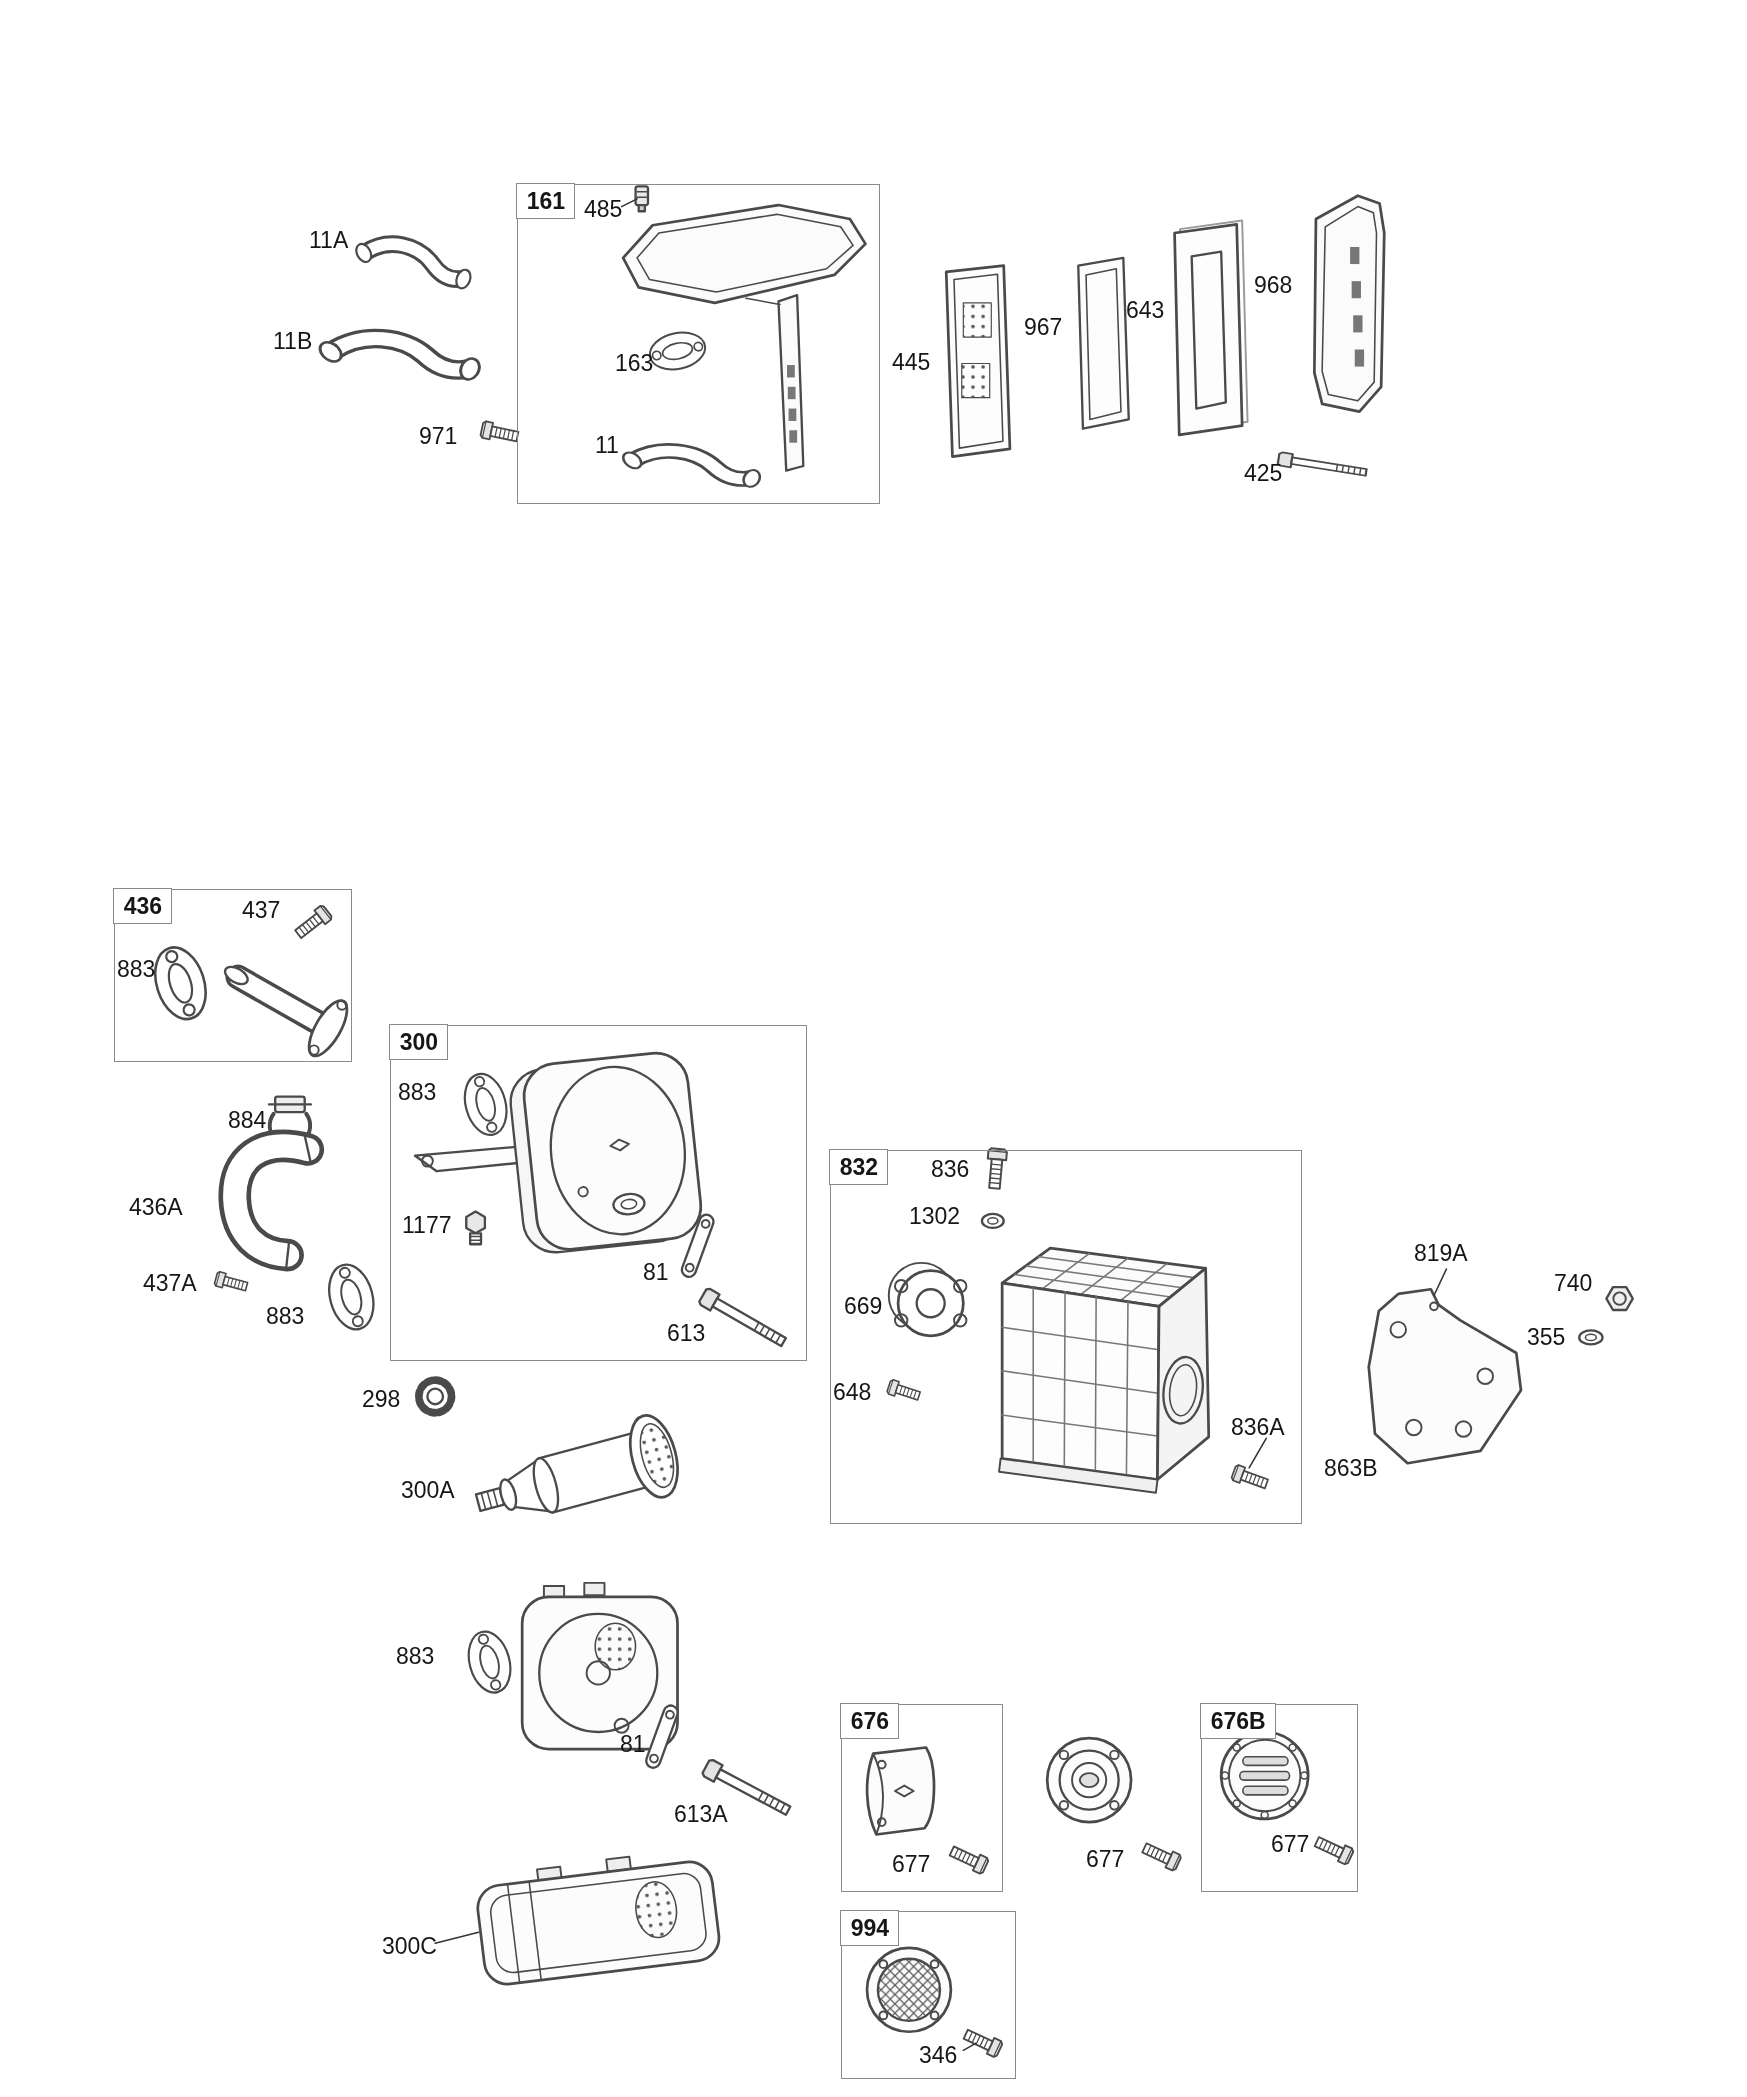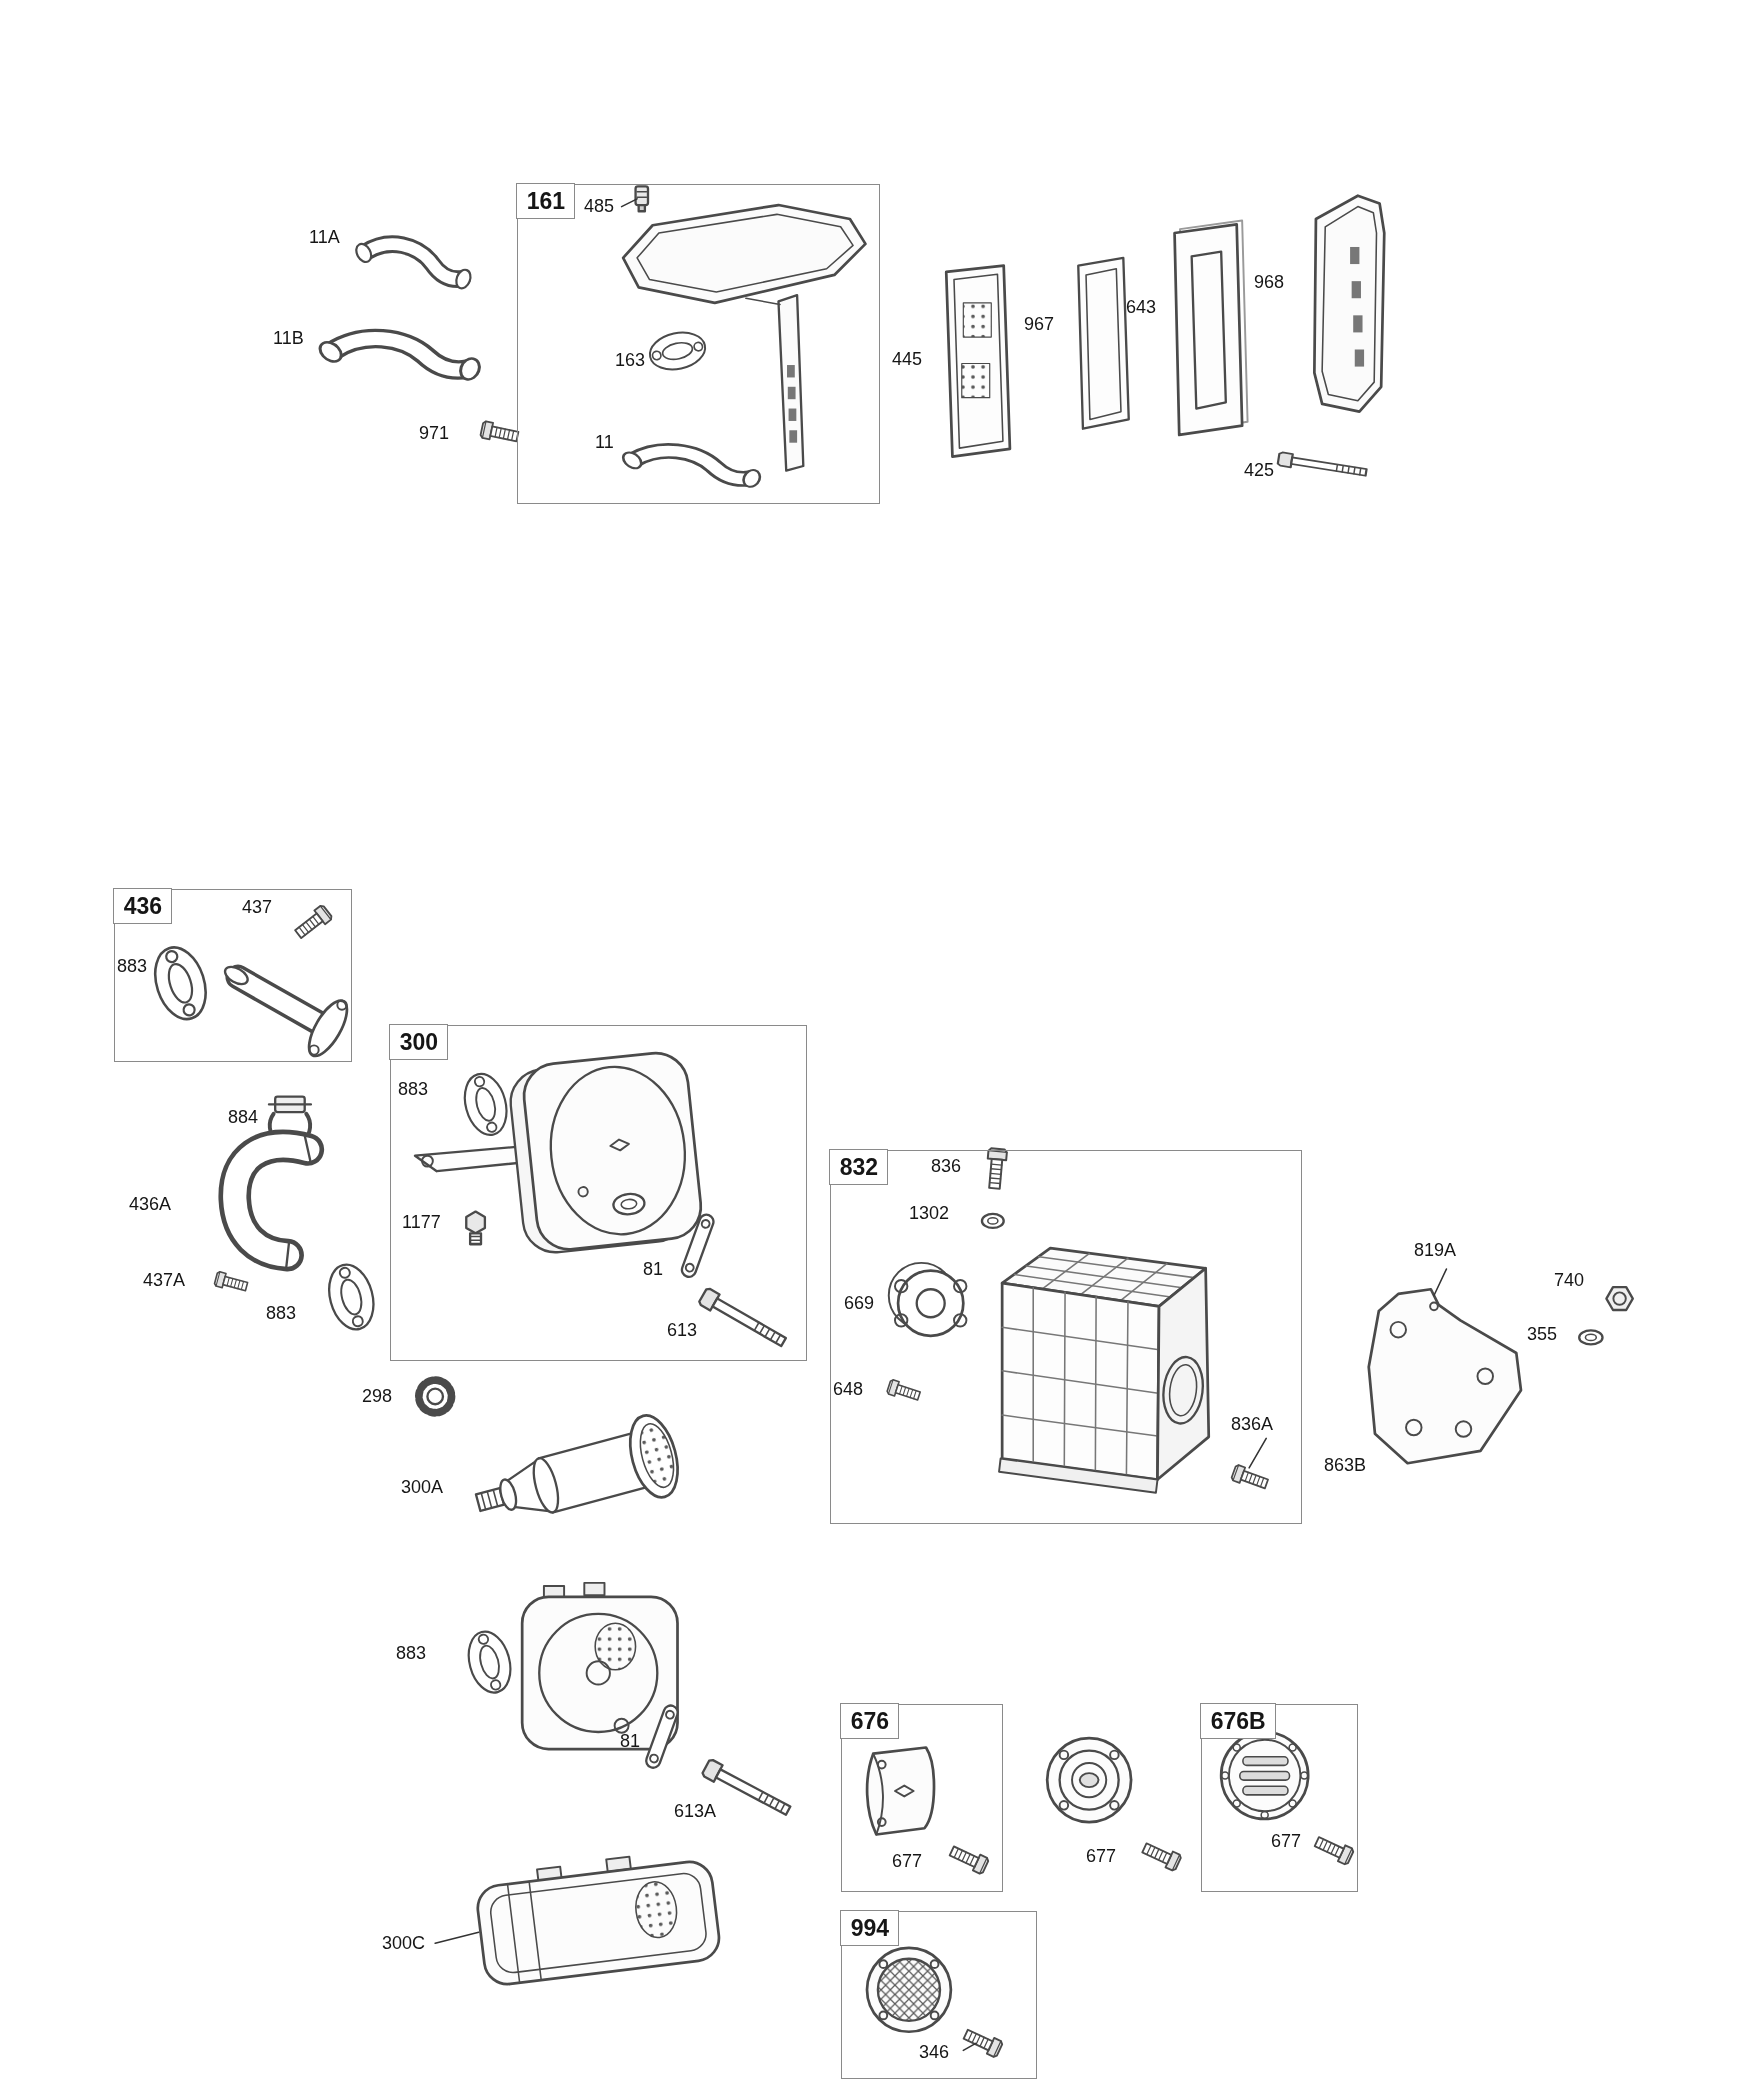--- a/index.html
+++ b/index.html
@@ -2,21 +2,21 @@
 <html style="font-size:12.4px"><head>
 <meta charset="utf-8">
 <style>
   * { margin:0; padding:0; box-sizing:border-box; }
   html,body { background:#ffffff; }
   body { width:1748px; height:2097px; font-family:"Liberation Sans", sans-serif; }
   #diagram { position:relative; width:1748px; height:2097px; background:#ffffff; overflow:hidden; }
   #artwork { position:absolute; left:0; top:0; z-index:1; }
   .part-label {
     position:absolute; z-index:3;
-    font-size:18px; line-height:1.1; color:#161616; white-space:nowrap;
+    font-size:23px; line-height:1.1; color:#161616; white-space:nowrap;
   }
   .group-box {
     position:absolute; z-index:2;
     border:1.6px solid #8a8a8a; background:transparent;font-weight:bold;
   }
   .group-tag {
     position:absolute; top:-1.6px; left:-1.6px;
     border:1.6px solid #8a8a8a; background:#ffffff;
     padding:3.1px 9.3px; font-size:23px; color:#161616; display:inline-block;
   }
@@ -360,21 +360,21 @@
   </div>
   <div class="group-box" style="left:830px;top:1150px;width:472px;height:374px">
     <span class="group-tag">832</span>
   </div>
   <div class="group-box" style="left:841px;top:1704px;width:162px;height:188px">
     <span class="group-tag">676</span>
   </div>
   <div class="group-box" style="left:1201px;top:1704px;width:157px;height:188px">
     <span class="group-tag">676B</span>
   </div>
-  <div class="group-box" style="left:841px;top:1911px;width:196px;height:168px">
+  <div class="group-box" style="left:841px;top:1911px;width:175px;height:168px">
     <span class="group-tag">994</span>
   </div>
 
   <div class="part-label" style="left:309px;top:228px">11A</div>
   <div class="part-label" style="left:273px;top:329px">11B</div>
   <div class="part-label" style="left:419px;top:424px">971</div>
   <div class="part-label" style="left:584px;top:197px">485</div>
   <div class="part-label" style="left:615px;top:351px">163</div>
   <div class="part-label" style="left:595px;top:433px">11</div>
   <div class="part-label" style="left:892px;top:350px">445</div>

